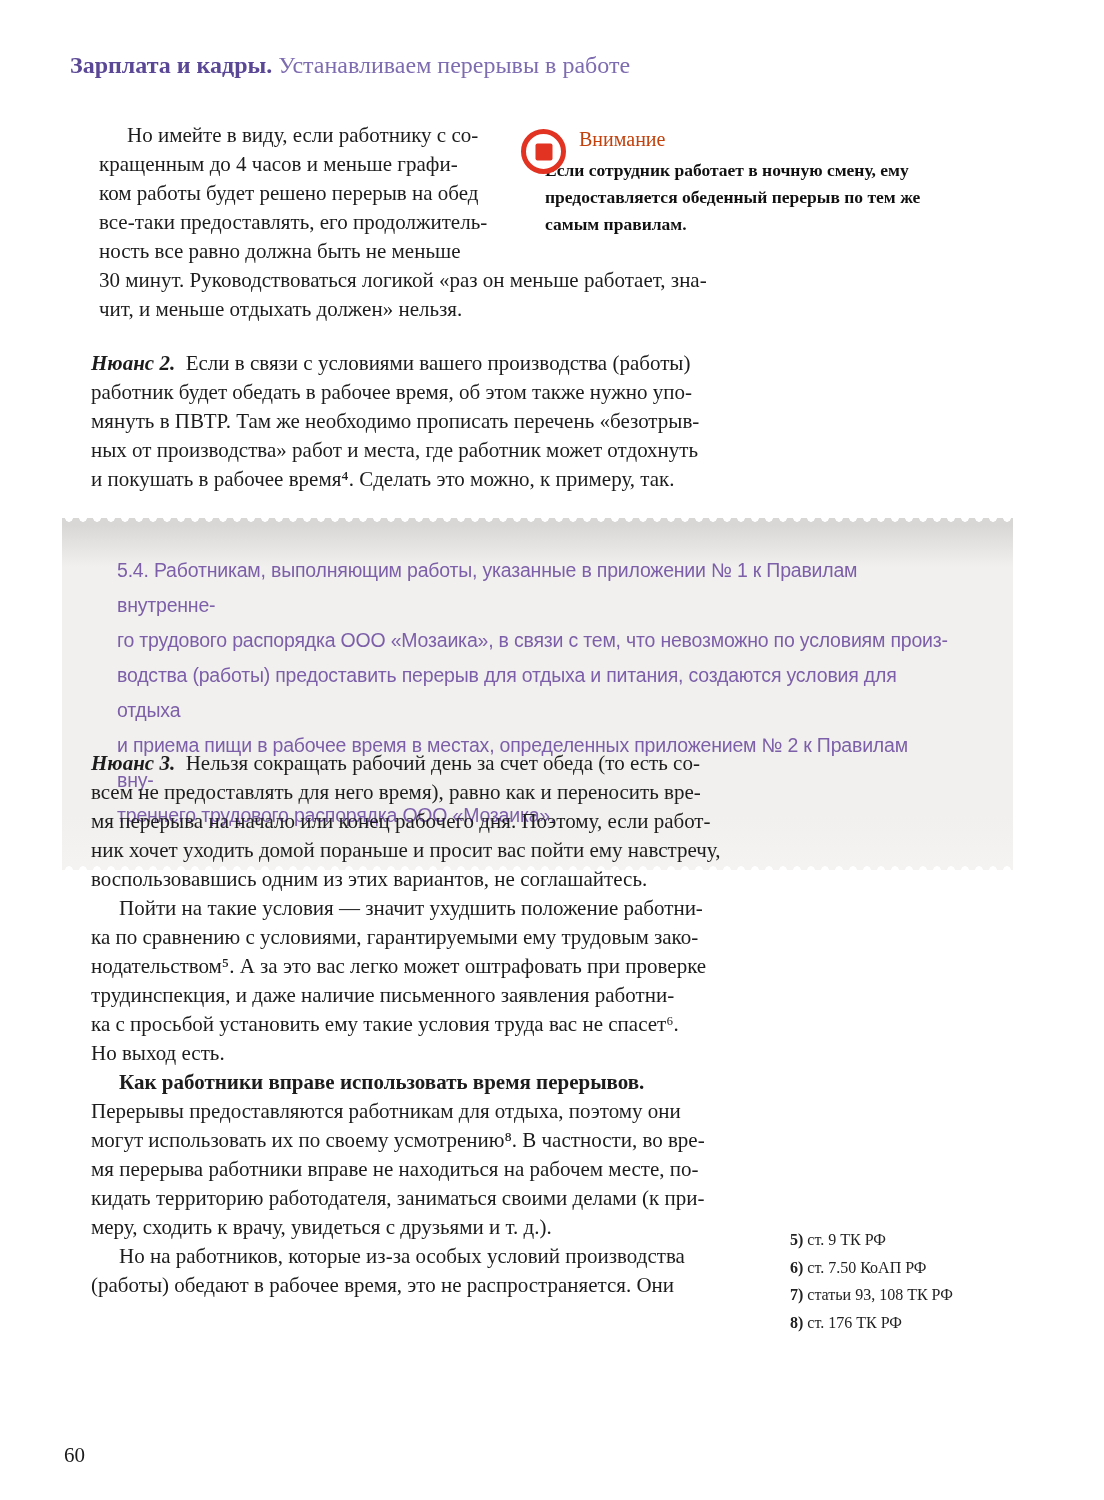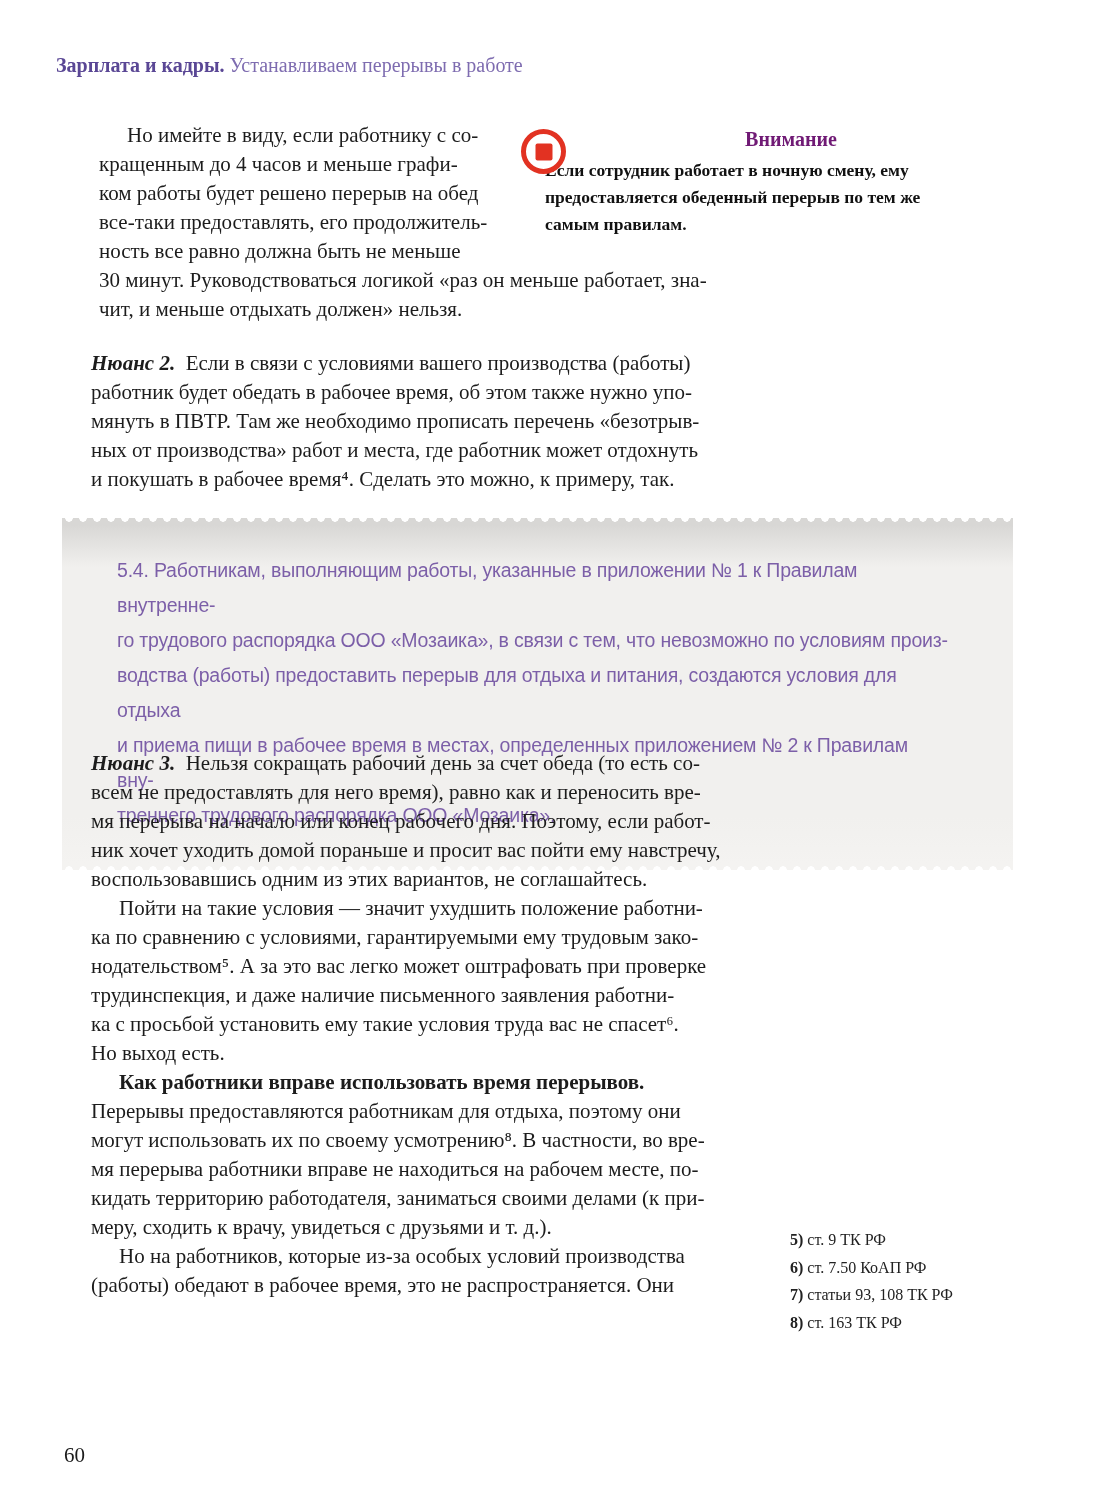--- a/index.html
+++ b/index.html
@@ -12,22 +12,22 @@
     background: #ffffff;
     font-family: "Liberation Serif", "DejaVu Serif", serif;
     color: #1c1c1c;
     overflow: hidden;
   }
 
   
   .runhead {
     position: absolute;
     top: 52px;
-    left: 56px;
-    font-size: 20px;
+    left: 70px;
+    font-size: 24px;
     line-height: 26px;
   }
   .runhead .sect { font-weight: bold; color: #5a4795; }
   .runhead .art  { color: #7e6cb0; }
 
   
   .bodytext {
     font-size: 21px;
     line-height: 29px;
     white-space: pre-line;
@@ -65,23 +65,22 @@
     top: 50%; left: 50%;
     width: 17px; height: 17px;
     transform: translate(-50%, -50%);
     background: #e23222;
     border-radius: 2px;
   }
   .att-title {
     margin-left: 58px;
     font-size: 20px;
     line-height: 24px;
-    font-weight: bold;
-    color: #701a75;
-    text-align: center;
+    font-weight: normal;
+    color: #c2410c;
   }
   .att-text {
     margin-left: 24px;
     margin-top: 6px;
     font-size: 17.5px;
     line-height: 27px;
     font-weight: bold;
     color: #111111;
     white-space: pre-line;
   }
@@ -205,18 +204,18 @@
 кидать территорию работодателя, заниматься своими делами (к при-
 меру, сходить к врачу, увидеться с друзьями и т. д.).</div>
     <div class="bodytext indent">Но на работников, которые из-за особых условий производства
 (работы) обедают в рабочее время, это не распространяется. Они</div>
   </div>
 
   <div class="footnotes">
     <div class="fn"><b>5)</b> <span>ст. 9 ТК РФ</span></div>
     <div class="fn"><b>6)</b> <span>ст. 7.50 КоАП РФ</span></div>
     <div class="fn"><b>7)</b> <span>статьи 93, 108 ТК РФ</span></div>
-    <div class="fn"><b>8)</b> <span>ст. 163 ТК РФ</span></div>
+    <div class="fn"><b>8)</b> <span>ст. 176 ТК РФ</span></div>
   </div>
 
   <div class="folio">60</div>
 
 </div>
 
 </body></html>

